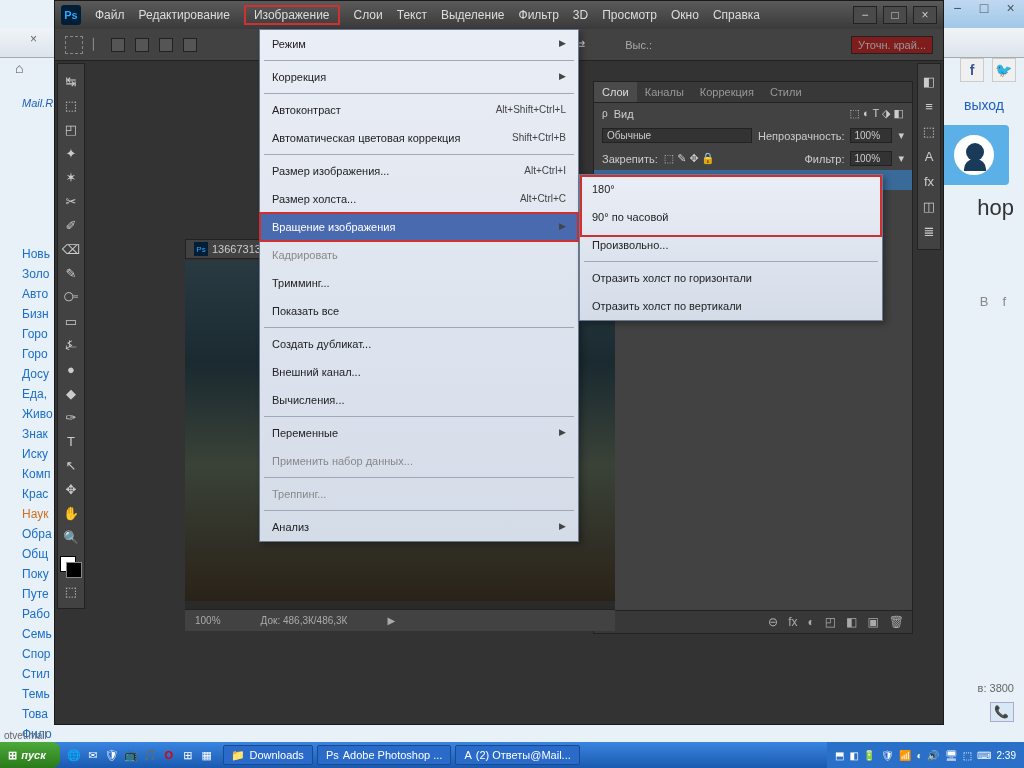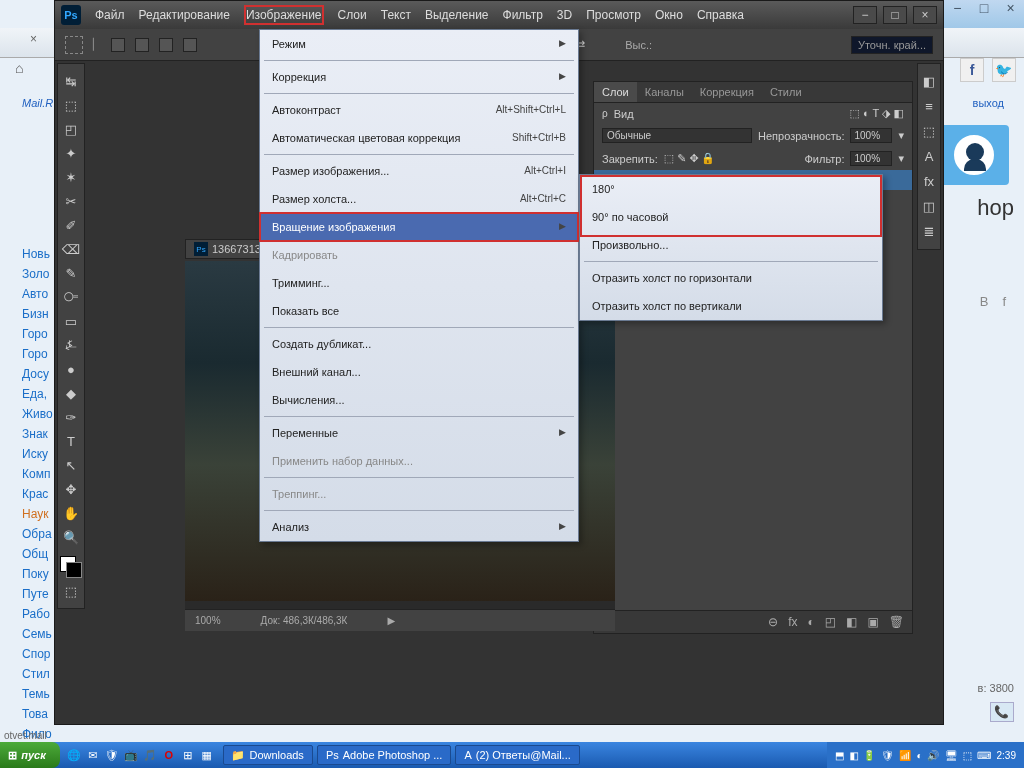--- a/index.html
+++ b/index.html
@@ -9,45 +9,45 @@
   .browser-bg { position: absolute; top: 0; left: 0; width: 1024px; height: 742px; background: #e8f0f8; }
   .browser-header { position: absolute; top: 0; right: 0; width: 80px; height: 28px; background: linear-gradient(#c0d8f0,#a0c8e8); display: flex; }
   .browser-header span { flex:1; text-align:center; font-size:14px; color:#456; cursor:pointer; }
   .browser-toolbar { position: absolute; top: 28px; left: 0; width: 1024px; height: 30px; background: linear-gradient(#f0f4f8,#dce4ec); border-bottom:1px solid #aaa; }
   .browser-close { position:absolute; top:32px; left:30px; font-size:12px; color:#666; }
   .browser-home { position:absolute; top:60px; left:15px; font-size:14px; color:#555; }
   .social-icons { position:absolute; top:58px; right:8px; display:flex; gap:8px; }
   .social-icons span { width:24px; height:24px; background:#f0f0f0; border:1px solid #ccc; display:flex; align-items:center; justify-content:center; font-weight:bold; color:#3b5998; font-size:14px; }
   
   .mailru { position:absolute; top:97px; left:22px; font-size:11px; color:#2060c0;font-style:italic; }
-  .vyhod { position:absolute; top:97px; right:20px; font-size:11px; color:#2060c0; }
+  .vyhod { position:absolute; top:97px; right:20px; font-size:14px; color:#2060c0; }
   .user-area { position:absolute; top:125px; right:15px; width:90px; height:60px; background:#5bb0e8; border-radius:4px; }
   .avatar { position:absolute; top:135px; right:30px; width:40px; height:40px; background:#fff; border-radius:50%; border:2px solid #fff; }
   .avatar::after { content:''; position:absolute; top:6px; left:10px; width:18px; height:18px; background:#1a3a5a; border-radius:50%; }
   .avatar::before { content:''; position:absolute; bottom:2px; left:8px; width:22px; height:12px; background:#1a3a5a; border-radius:10px 10px 0 0; }
   .hop-text { position:absolute; top:195px; right:10px; font-size:22px; color:#333; }
   
   .sidebar-links { position:absolute; top:247px; left:22px; display:flex; flex-direction:column; gap:6px; font-size:12px; color:#1a6ec8; }
   .sidebar-links span { cursor:pointer; }
   .sidebar-links .sel { color:#d07020; }
   
   
   .ps-window { position: absolute; top: 0; left: 54px; width: 890px; height: 725px; background: #333; border: 1px solid #1a1a1a; }
   .ps-titlebar { height: 28px; background: linear-gradient(#5a5a5a,#3a3a3a); display:flex; align-items:center; padding:0 6px; gap:14px; }
   .ps-logo { width:20px; height:20px; background:#001e36; color:#31a8ff; font-size:11px; font-weight:bold; display:flex; align-items:center; justify-content:center; border-radius:3px; }
   .ps-menu { color:#ddd; font-size:12px; cursor:pointer; }
-  .ps-menu.highlight { border:2px solid #d03030; padding:1px 0; margin:-3px 0; }
+  .ps-menu.highlight { border:2px solid #d03030; padding:1px 8px; margin:-3px 0; }
   .ps-winctrl { margin-left:auto; display:flex; gap:6px; }
   .ps-winctrl span { width:24px; height:18px; background:#4a4a4a; color:#ccc; font-size:12px; text-align:center; line-height:16px; border:1px solid #222; cursor:pointer; }
   
   .ps-optionbar { height:32px; background:#424242; border-bottom:1px solid #222; display:flex; align-items:center; padding:0 10px; gap:10px; font-size:11px; color:#ccc; }
   .opticon { width:18px; height:18px; border:1px dashed #888; }
   .optsmall { width:14px; height:14px; background:#555; border:1px solid #222; }
   .optlabel { color:#aaa; }
-  .optbtn { background:#0f172a; border:1px solid #222; padding:2px 6px; color:#999; margin-left:auto; }
+  .optbtn { background:#7f1d1d; border:1px solid #222; padding:2px 6px; color:#999; margin-left:auto; }
   
   
   .ps-tools { position:absolute; top:62px; left:2px; width:28px; background:#424242; border:1px solid #222; display:flex; flex-direction:column; align-items:center; gap:2px; padding:6px 0; }
   .ps-tools .tool { width:22px; height:22px; display:flex; align-items:center; justify-content:center; color:#ccc; font-size:13px; cursor:pointer; }
   .ps-tools .swatches { width:22px; height:22px; position:relative; margin-top:6px; }
   .ps-tools .swatches::before { content:''; position:absolute; top:0; left:0; width:14px; height:14px; background:#fff; border:1px solid #000; }
   .ps-tools .swatches::after { content:''; position:absolute; bottom:0; right:0; width:14px; height:14px; background:#000; border:1px solid #888; }
   
   
   .ps-right { position:absolute; top:62px; right:2px; width:24px; background:#424242; border:1px solid #222; display:flex; flex-direction:column; gap:2px; padding:6px 0; align-items:center; }

